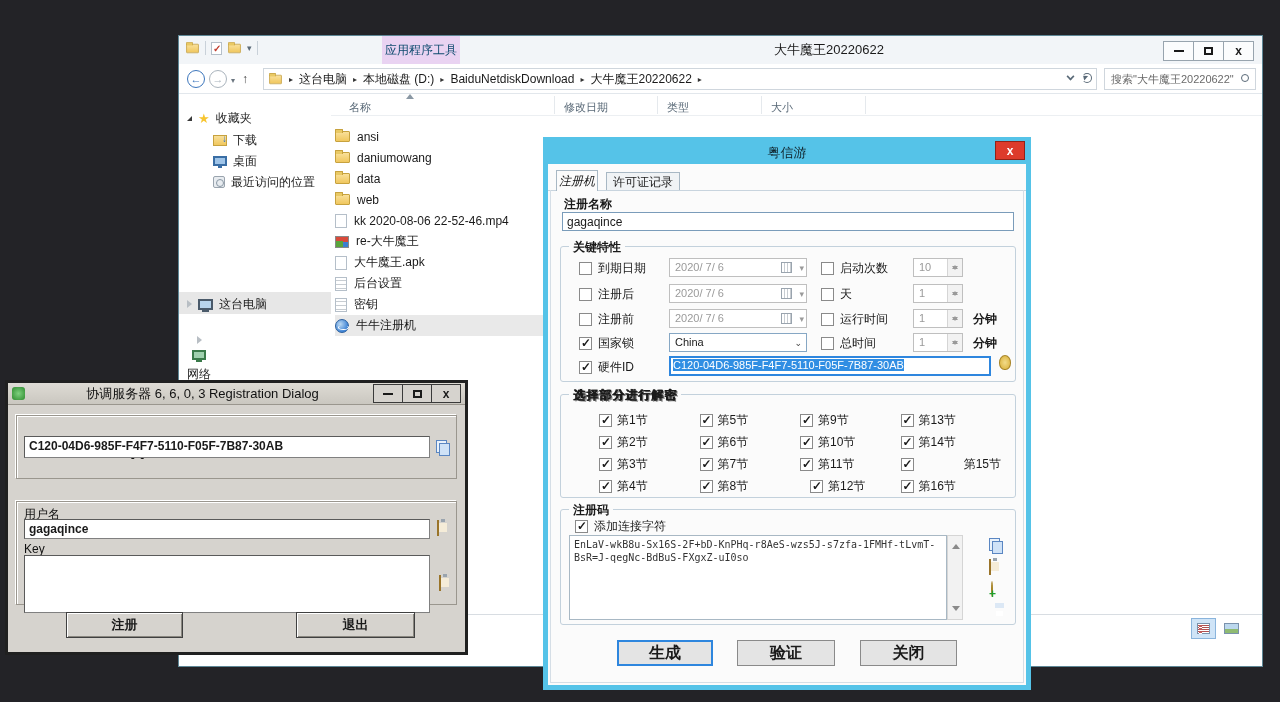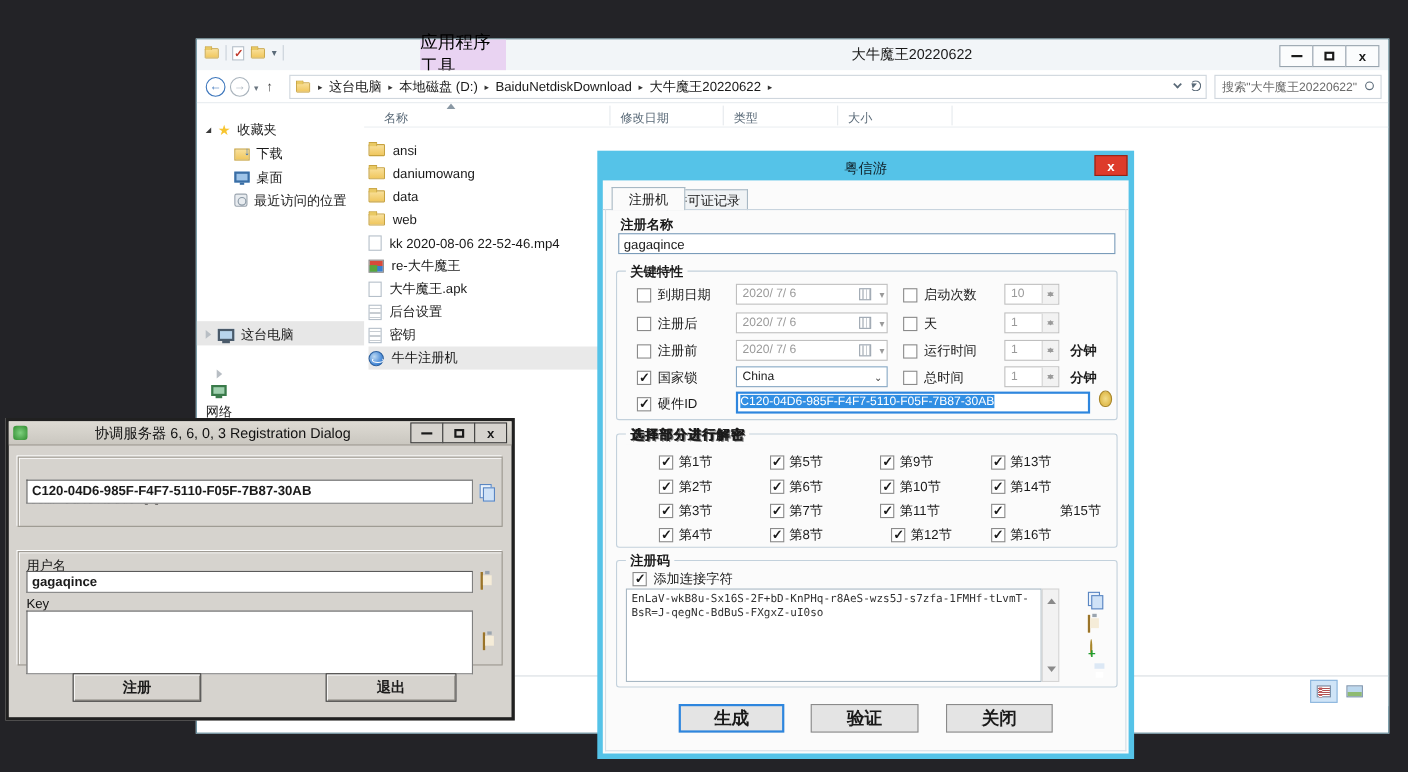--- a/index.html
+++ b/index.html
@@ -10,21 +10,21 @@
 
   
   .explorer { position:absolute; left:178px; top:35px; width:1085px; height:632px;
               background:#fff; border:1px solid #5e8796; }
   .titlebar { position:relative; height:28px; background:#f2f5f8; }
   .qat { position:absolute; left:6px; top:5px; display:flex; align-items:center; gap:5px; }
   .qsep { width:1px; height:14px; background:#c9d1d9; }
   .titletext { position:absolute; left:560px; top:5px; width:180px; text-align:center;
                font-size:13px; color:#1a1a1a; white-space:nowrap; }
   .ctxtool { position:absolute; left:203px; top:0; width:78px; height:28px; background:#e9d3f2;
-             color:#000000; display:flex; align-items:center; justify-content:center; font-size:16px; }
+             color:#0c4a6e; display:flex; align-items:center; justify-content:center; font-size:12px; }
   .winbtns { position:absolute; right:8px; top:5px; display:flex; }
   .winbtn { width:31px; height:20px; border:1px solid #98a4ae; background:#fbfcfd; margin-left:-1px;
             display:flex; align-items:center; justify-content:center; }
   .glyph-min { width:10px; height:2px; background:#1a1a1a; }
   .glyph-max { width:9px; height:8px; border:2px solid #1a1a1a; }
   .glyph-x { font-weight:bold; font-size:12px; color:#1a1a1a; line-height:1; }
 
   .tabsrow { position:relative; height:24px; background:#f2f5f8; border-bottom:1px solid #d9e0e7; display:flex; }
   .rtab { height:24px; padding:0 14px; display:flex; align-items:center; color:#444; font-size:12px; }
   .rtab.active { background:#2878c8; color:#fff; }
@@ -382,21 +382,21 @@
 
   <div class="keygen">
     <div class="kg-title">
       <span>粤信游</span>
       <span class="kg-close">
           <span class="glyph-x" style="color:#fff;">x</span>
         </span>
     </div>
     <div class="kg-inner">
 
-      <div class="ktab" style="left:8px; top:6px; width:67px; height:21px; z-index:2;">注册机</div>
+      <div class="ktab" style="left:8px; top:6px; width:42px; height:21px; z-index:2;font-style:italic;">注册机</div>
       <div class="ktab" style="left:58px; top:8px; width:74px; height:19px; background:#f0f3f5;">许可证记录</div>
       <div class="ktabline"></div>
       <div class="tabpage"></div>
 
       <div class="abs" style="left:16px; top:32px; font-weight:bold;">注册名称</div>
       <div class="txtfld" style="left:14px; top:48px; width:452px;">gagaqince</div>
 
       <div class="group" style="left:12px; top:82px; width:456px; height:136px;">
         <span class="glabel">关键特性</span>
 

